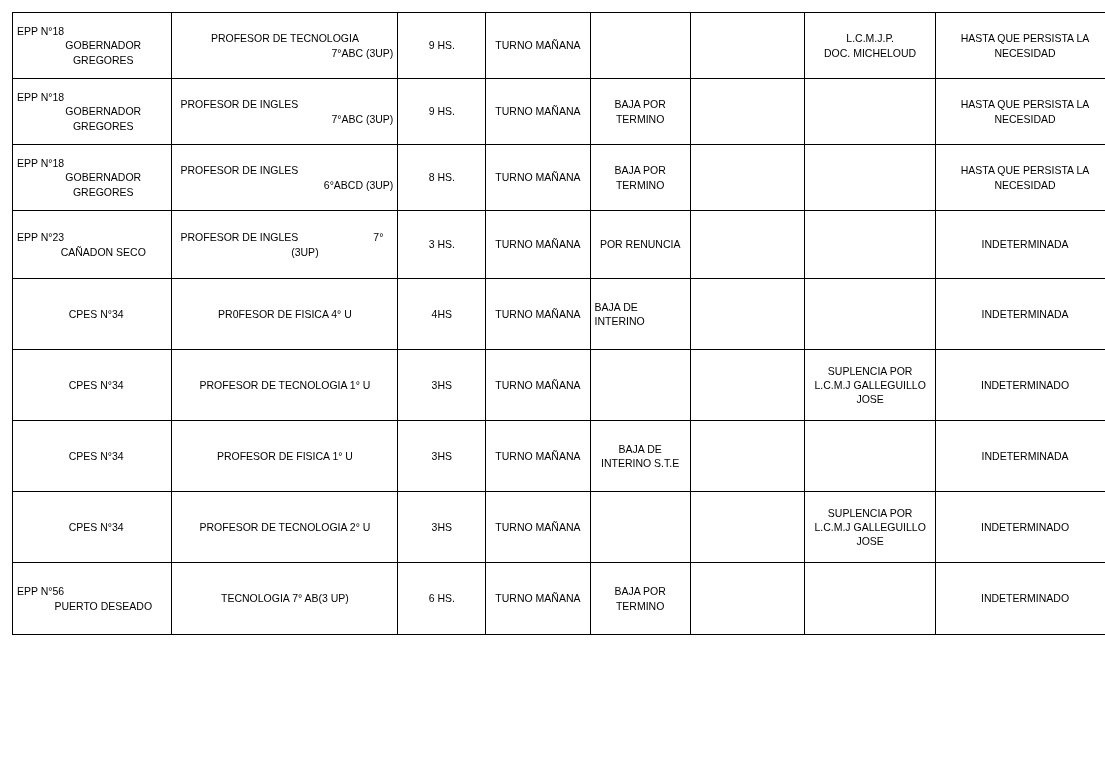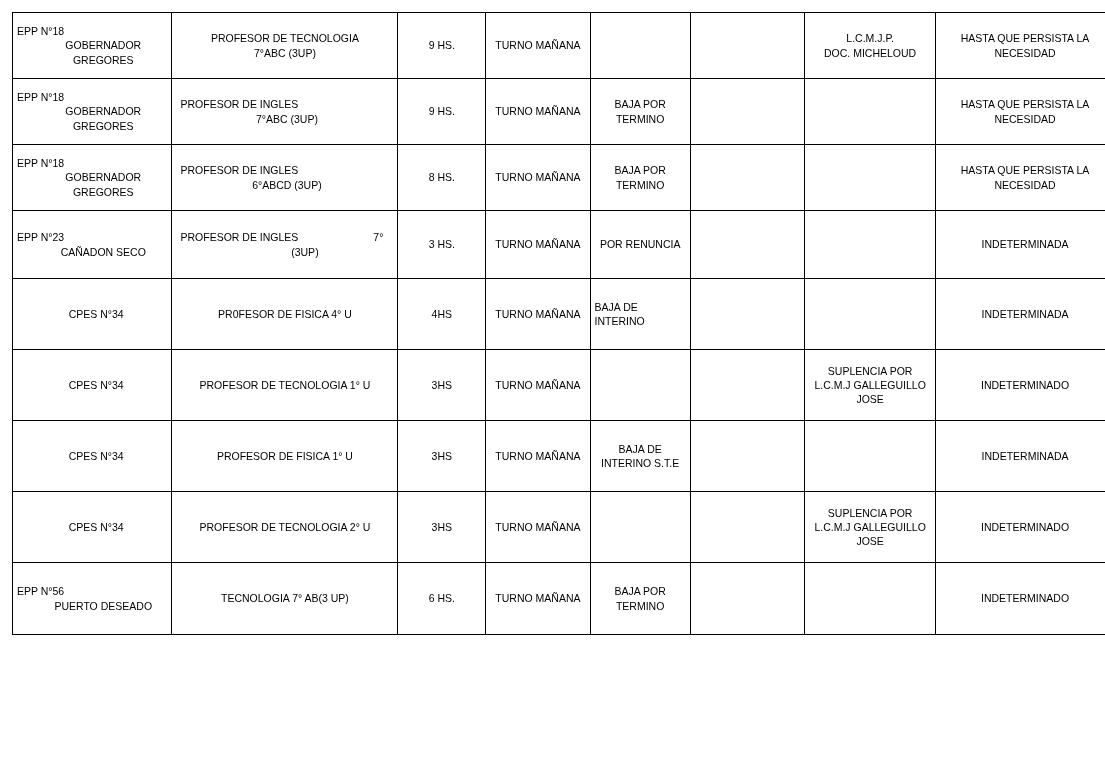--- a/index.html
+++ b/index.html
@@ -56,21 +56,21 @@
   }
   .cell-position {
     text-align: center;
   }
   .cell-position.spread {
     text-align: left;
     padding-left: 8px;
   }
   .cell-position .sub {
     display: block;
-    text-align: center;
+    text-align: right;
   }
   .cell-position .sub.indent {
     display: block;
     text-align: center;
     padding-left: 36px;
   }
   .cell-position .rightish {
     float: right;
     margin-right: 10px;
   }

